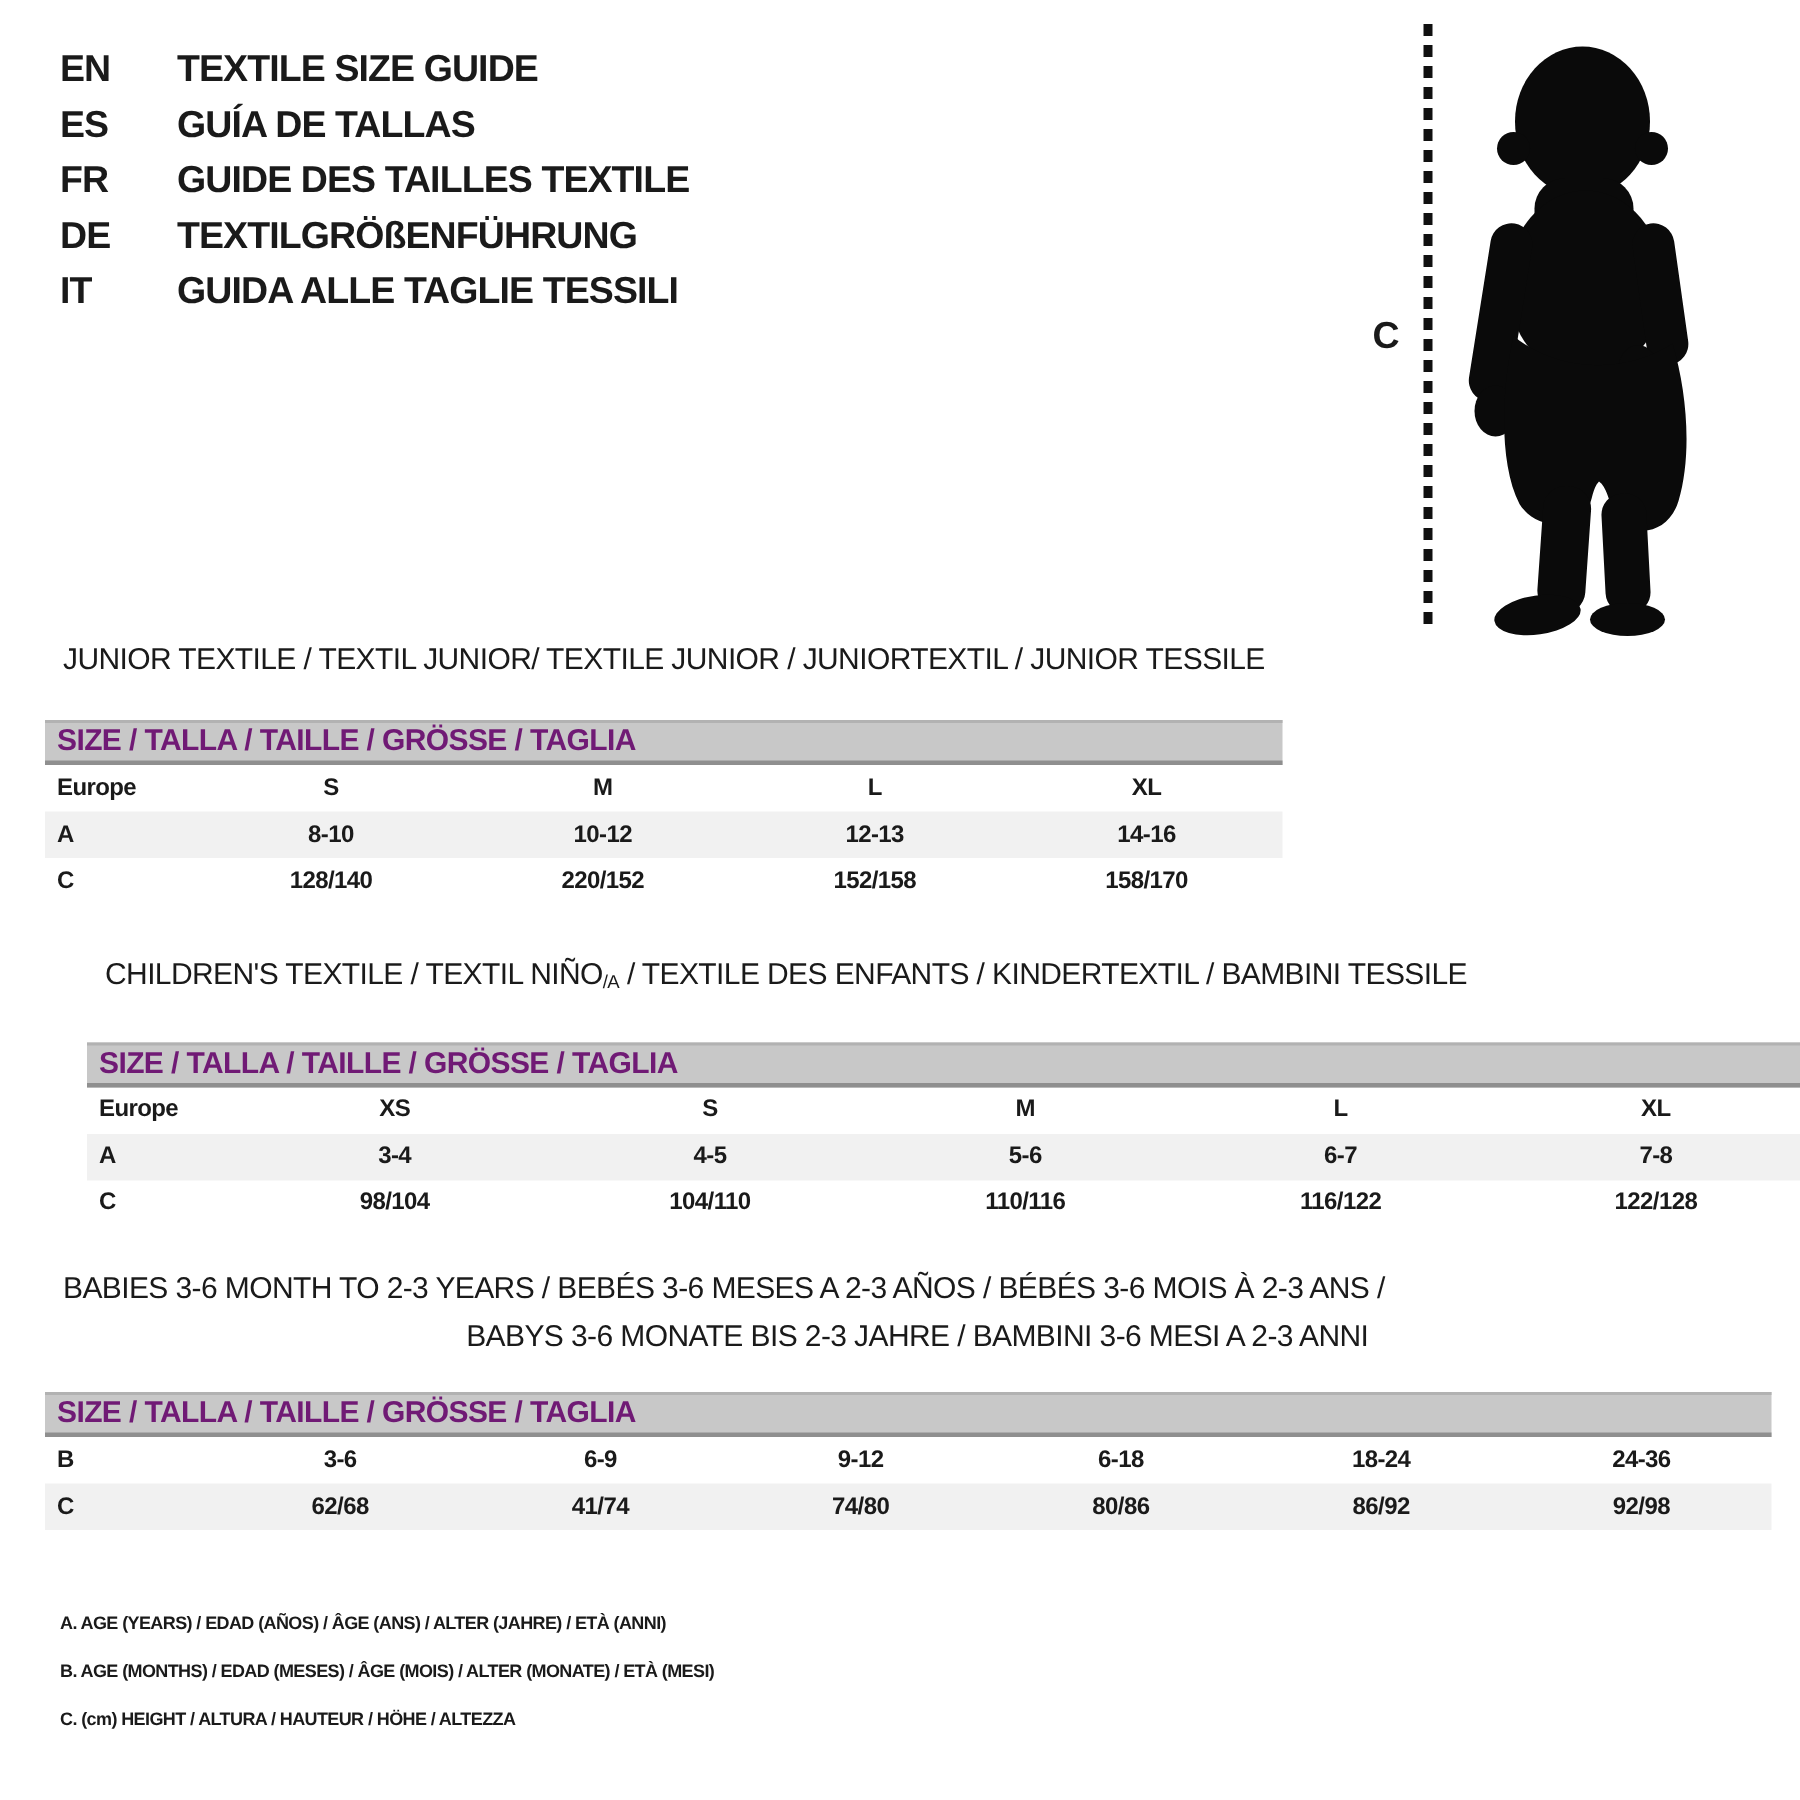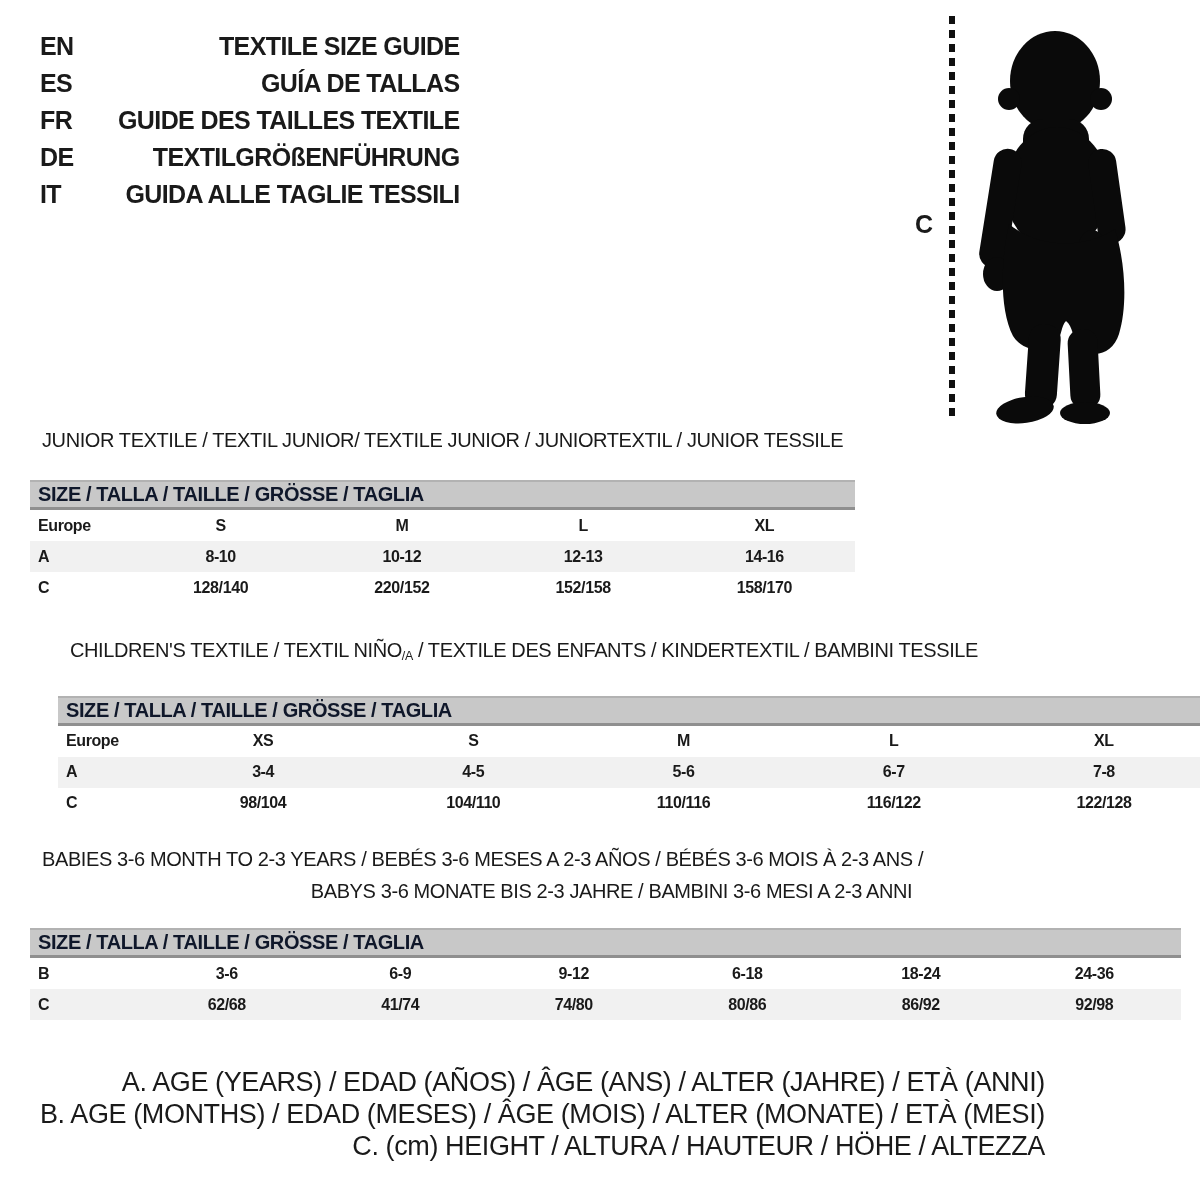--- a/index.html
+++ b/index.html
@@ -3,52 +3,52 @@
 <meta charset="utf-8">
 <style>
   html,body{margin:0;padding:0;background:#fff;}
   .page{
     position:relative;width:1200px;height:1200px;background:#ffffff;
     font-family:"Liberation Sans",sans-serif;color:#1a1a1a;overflow:hidden;
   }
   
   .lang-block{position:absolute;left:40px;top:28px;}
   .lang-row{display:flex;height:37px;align-items:center;
-    font-weight:bold;font-size:25px;letter-spacing:-0.6px;justify-content:space-between;}
+    font-weight:bold;font-size:25px;letter-spacing:-0.6px;}
   .lang-code{width:78px;}
   
   .figure{position:absolute;left:905px;top:12px;width:255px;height:415px;}
   .c-label{position:absolute;left:10px;top:198px;font-size:25px;font-weight:bold;}
   .dash-line{position:absolute;left:44px;top:4px;width:6px;height:402px;
     background:repeating-linear-gradient(to bottom,#101010 0 8px,transparent 8px 14px);}
   .silhouette{position:absolute;left:60px;top:12px;}
   
   .sec{position:absolute;left:30px;}
   .sec-title{margin:0 0 0 12px;font-size:20px;font-weight:normal;
     letter-spacing:-0.4px;line-height:24px;white-space:nowrap;}
   .title-sub{font-size:0.62em;vertical-align:-0.22em;}
   .size-bar{height:30px;background:#c8c8c8;border-top:2px solid #b2b2b2;
     border-bottom:3px solid #8f8f8f;display:flex;align-items:center;
-    padding-left:8px;font-size:20px;font-weight:bold;color:#0f172a;
+    padding-left:8px;font-size:20px;font-weight:bold;color:#701a75;
     letter-spacing:-0.4px;box-sizing:border-box;}
   .sec-junior{top:428px;width:825px;}
   .sec-junior .size-bar{margin-top:28px;}
   .sec-children{top:638px;width:1151px;margin-left:28px;}
   .sec-children .size-bar{margin-top:28px;}
   .sec-babies{top:843px;width:1151px;}
   .sec-babies .size-bar{margin-top:21px;}
   .trow{display:flex;height:31px;align-items:center;font-size:16px;
     font-weight:bold;letter-spacing:-0.4px;}
   .trow.alt{background:#f1f1f1;}
   .tlabel{width:100px;padding-left:8px;box-sizing:border-box;}
   .sec-babies .tlabel{width:110px;}
   .tcell{flex:1;text-align:center;}
   
   .legend{position:absolute;left:40px;top:1066px;}
-  .legend-line{font-size:27px;font-weight:normal;letter-spacing:-0.4px;line-height:32px;text-align:right;}
+  .legend-line{font-size:12px;font-weight:bold;letter-spacing:-0.4px;line-height:32px;}
 </style>
 </head>
 <body>
 
 <div class="page">
 
   <div class="lang-block">
     <div class="lang-row">
       <span class="lang-code">EN</span>
       <span class="lang-title">TEXTILE SIZE GUIDE</span>

